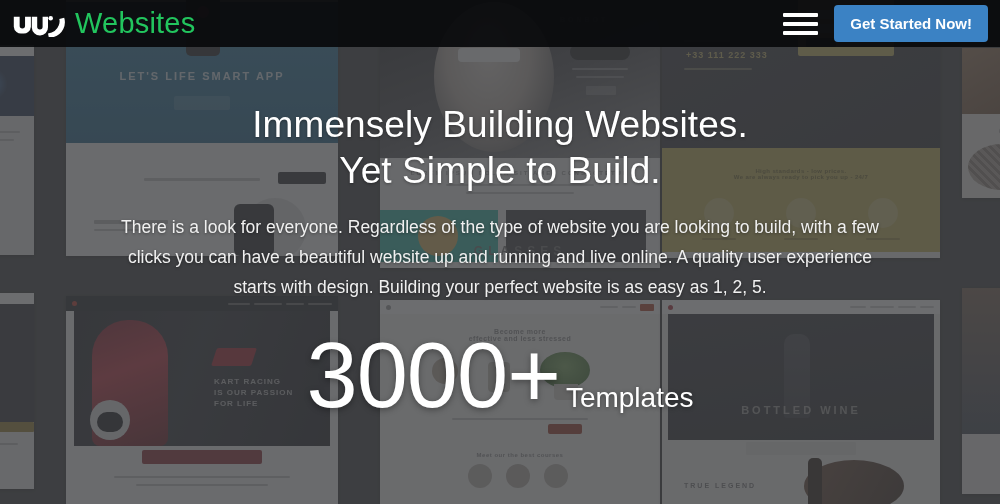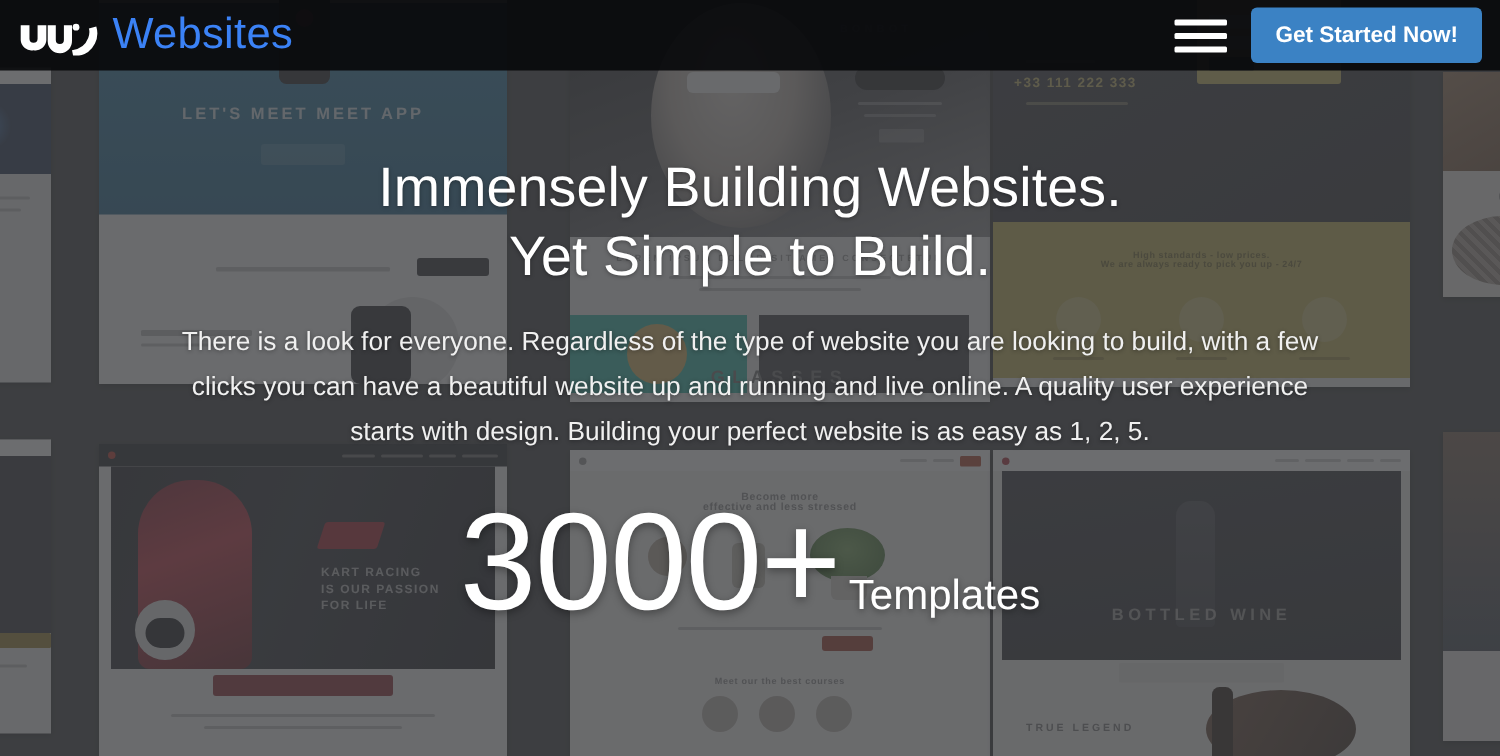--- a/index.html
+++ b/index.html
@@ -45,21 +45,21 @@
 
   
   .header {
     position:absolute; top:0; left:0; right:0; height:47px;
     background:rgba(9,10,12,.93);
     display:flex; align-items:center; z-index:30;
   }
   .brand { display:flex; align-items:center; gap:9px; padding-left:12px; }
   .logo-mark { width:54px; height:26px; display:block; }
   .brand-name {
-    color:#3b82f6; font-size:29px; font-weight:300; line-height:1;
+    color:#22c55e; font-size:29px; font-weight:300; line-height:1;
     letter-spacing:.2px;
   }
   .header-right {
     margin-left:auto; display:flex; align-items:center; gap:16px; padding-right:12px;
   }
   .hamburger { width:35px; height:26px; display:flex; flex-direction:column;
                justify-content:center; gap:5px; cursor:pointer; }
   .hamburger span { display:block; height:4px; background:#fff; border-radius:1px; }
   .cta {
     background:#3b82c4; color:#fff; border:none; cursor:pointer;
@@ -126,21 +126,21 @@
       <div class="thumb" style="left:0;top:-12px;width:272px;height:268px;background:#f4f4f4;">
         <div class="bar" style="height:14px;">
           
           
           
           
         </div>
         <div class="hero" style="top:14px;height:141px;background:linear-gradient(180deg,#2f7ba3,#22668c);"></div>
         <div class="pill" style="left:120px;top:2px;width:34px;height:66px;background:#1d1f22;border-radius:5px;"></div>
         <div class="circ" style="left:131px;top:18px;width:12px;height:12px;background:#e0445f;"></div>
-        <div class="heroText" style="top:82px;color:rgba(255,255,255,.82);font-size:11px;letter-spacing:2px;">LET'S MEET MEET APP</div>
+        <div class="heroText" style="top:82px;color:rgba(255,255,255,.82);font-size:11px;letter-spacing:2px;">LET'S LIFE SMART APP</div>
         <div class="pill" style="left:108px;top:108px;width:56px;height:14px;background:rgba(255,255,255,.14);border-radius:2px;"></div>
         <div class="line" style="left:78px;top:190px;width:116px;height:3px;"></div>
         <div class="pill" style="left:212px;top:184px;width:48px;height:12px;background:#2b2d31;border-radius:2px;"></div>
         <div class="line" style="left:28px;top:232px;width:74px;height:4px;background:rgba(140,140,140,.55);"></div>
         <div class="line" style="left:28px;top:241px;width:54px;"></div>
         <div class="circ" style="left:178px;top:210px;width:62px;height:62px;background:#dcdcdc;"></div>
         <div class="pill" style="left:168px;top:216px;width:40px;height:52px;background:#26282c;border-radius:6px;"></div>
       </div>
       <div class="thumb" style="left:0;top:296px;width:272px;height:210px;background:#f6f6f6;">
         <div class="bar" style="height:15px;background:#212226;">
@@ -202,21 +202,21 @@
     </div>
 
     <div class="col" style="left:662px;width:278px;">
       <div class="thumb" style="left:0;top:-10px;width:278px;height:268px;background:#efefef;">
         <div class="bar" style="height:12px;background:#2a2b30;">
           
           
         </div>
         <div class="hero" style="top:12px;height:146px;background:linear-gradient(150deg,#3a3b41,#2d2e33);"></div>
         <div class="line" style="left:22px;top:50px;width:46px;background:rgba(200,190,140,.5)"></div>
-        <div class="heroText" style="left:14px;width:auto;top:60px;text-align:center;color:#c7b76b;font-size:9px;letter-spacing:1px;">+33 111 222 333</div>
+        <div class="heroText" style="left:24px;width:auto;top:60px;text-align:center;color:#c7b76b;font-size:9px;letter-spacing:1px;">+33 111 222 333</div>
         <div class="line" style="left:22px;top:78px;width:68px;background:rgba(200,190,140,.45)"></div>
         <div class="pill" style="left:136px;top:-2px;width:96px;height:68px;background:#c9b961;border-radius:2px;"></div>
         <div class="pill" style="left:144px;top:20px;width:80px;height:9px;background:#efe9cd;"></div>
         <div class="pill" style="left:144px;top:34px;width:80px;height:9px;background:#efe9cd;"></div>
         <div class="pill" style="left:144px;top:48px;width:30px;height:9px;background:#3c3d42;"></div>
         <div class="hero" style="top:158px;height:104px;background:#c3b358;"></div>
         <div class="cap" style="top:178px;font-size:6px;color:rgba(90,82,38,.75);letter-spacing:.4px;">High standards - low prices.<br>We are always ready to pick you up - 24/7</div>
         <div class="circ" style="left:42px;top:208px;width:30px;height:30px;background:rgba(255,255,255,.22);"></div>
         <div class="circ" style="left:124px;top:208px;width:30px;height:30px;background:rgba(255,255,255,.22);"></div>
         <div class="circ" style="left:206px;top:208px;width:30px;height:30px;background:rgba(255,255,255,.22);"></div>

